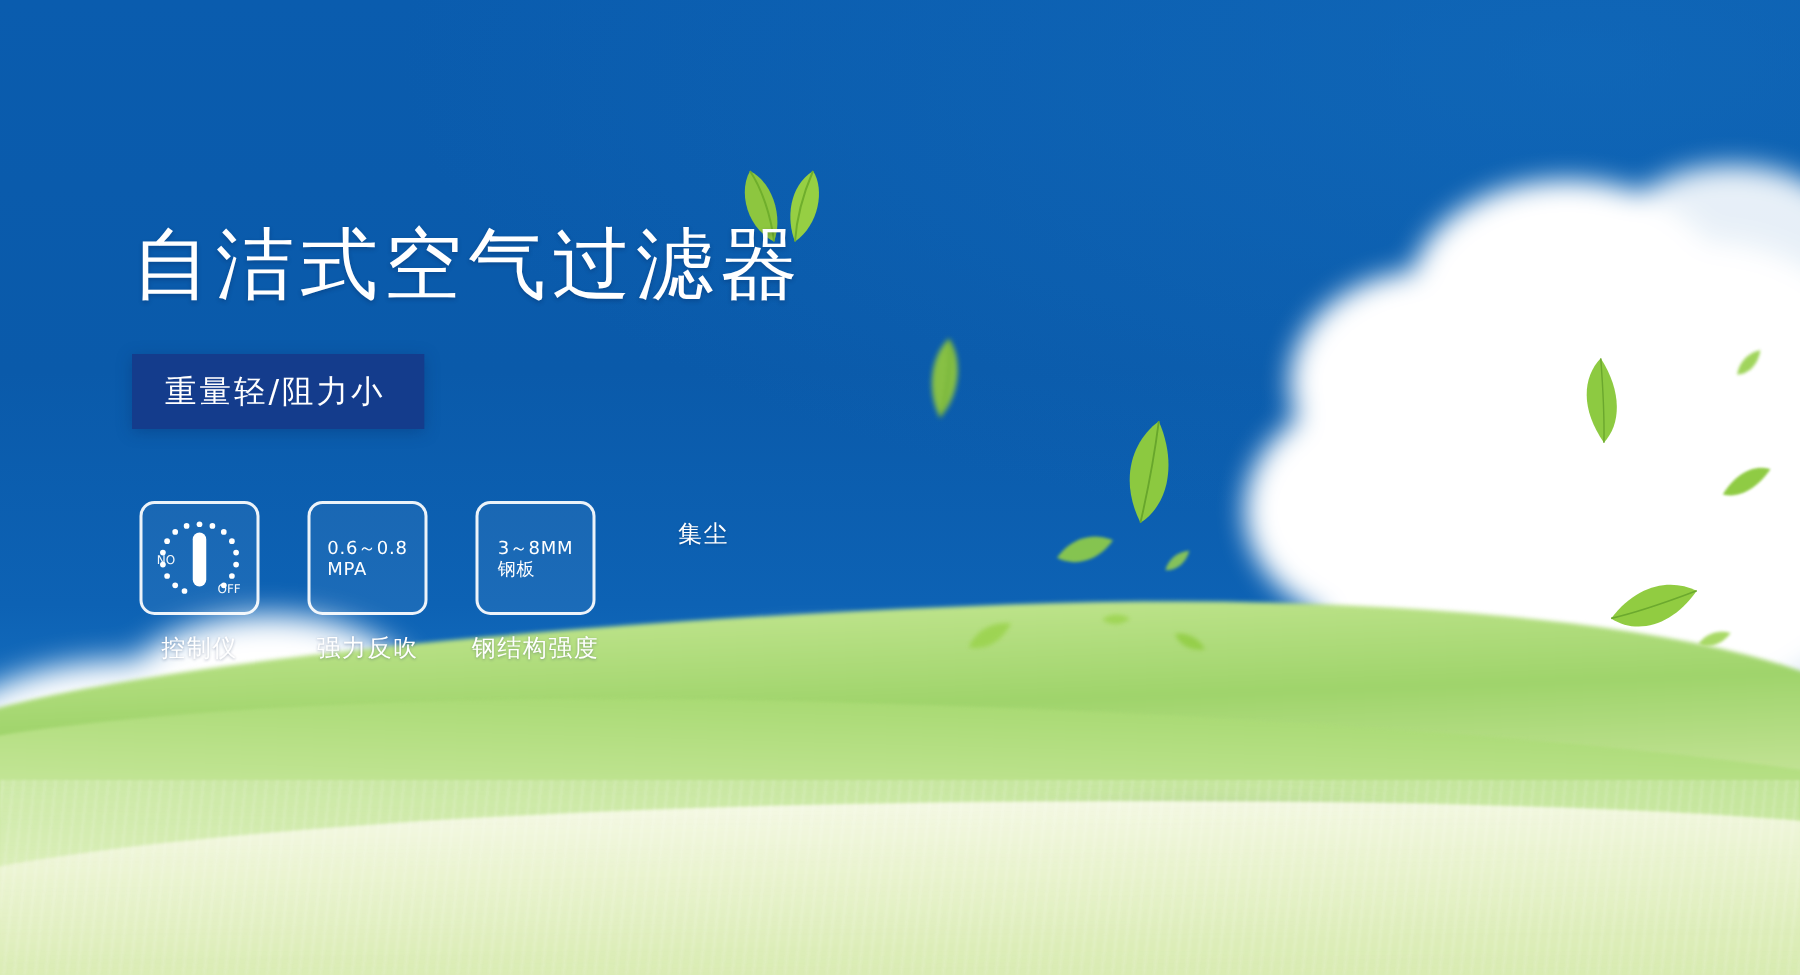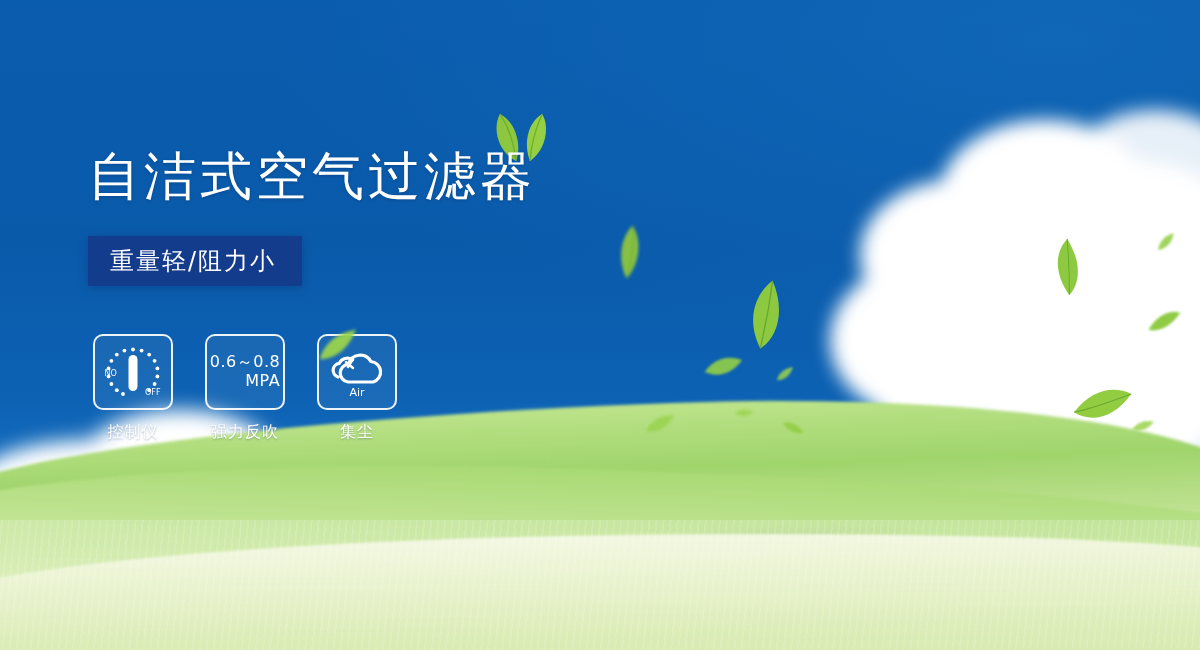--- a/index.html
+++ b/index.html
@@ -95,21 +95,21 @@
     text-shadow:0 1px 3px rgba(0,20,60,.25);
   }
 
   #sprout { position:absolute; left:470px; top:112px; width:70px; height:50px; }
 
   #tagline-bar {
     position:absolute; left:72px; top:236px; height:50px; display:flex; align-items:stretch;
     filter:drop-shadow(0 2px 5px rgba(0,25,70,.25));
   }
   #tagline-primary {
-    background:#143c8c; color:#ffffff; font-size:24px; letter-spacing:2px;
+    background:#143c8c; color:#ffffff; font-size:21px; letter-spacing:2px;
     display:flex; align-items:center; padding:0 26px 0 22px;
     font-family:"DejaVu Sans","Liberation Sans",sans-serif;
     clip-path:polygon(0 0, 100% 0, 100% 100%, 0 100%);
   }
   #tagline-secondary {
     background:#f4f8fb; color:#2f5fa8; font-size:21px; letter-spacing:2px;
     display:flex; align-items:center; padding:0 24px 0 30px;
     margin-left:-16px;
     font-family:"DejaVu Sans","Liberation Sans",sans-serif;
     clip-path:polygon(16px 0, 100% 0, 100% 100%, 0 100%);
@@ -117,21 +117,21 @@
 
   
   #features { position:absolute; left:72px; top:334px; display:flex; gap:22px; }
   .feature { width:90px; display:flex; flex-direction:column; align-items:center; }
   .feature-box {
     width:80px; height:76px; border:2px solid rgba(255,255,255,.92); border-radius:10px;
     display:flex; align-items:center; justify-content:center; position:relative;
     background:rgba(255,255,255,.06);
   }
   .feature-text {
-    color:#fff; text-align:right; line-height:1.18; font-size:16px; letter-spacing:.5px;
+    color:#fff; text-align:left; line-height:1.18; font-size:12px; letter-spacing:.5px;
     font-family:"DejaVu Sans","Liberation Sans",sans-serif;
   }
   .feature-label {
     margin-top:12px; color:#ffffff; font-size:16px; letter-spacing:1px; white-space:nowrap;
     font-family:"DejaVu Sans","Liberation Sans",sans-serif;
     text-shadow:0 1px 2px rgba(0,25,70,.3);
   }
   .feature-box svg { display:block; }
 </style>
 </head>
@@ -289,33 +289,29 @@
         <div class="feature-box">
           <div class="feature-text">
             <div>0.6～0.8</div>
             <div>MPA</div>
           </div>
         </div>
         <div class="feature-label">强力反吹</div>
       </div>
 
 
-
       <div class="feature">
         <div class="feature-box">
-          <div class="leaf" style="left:-4px; top:-4px; width:46px; height:26px; transform:rotate(-18deg); filter:blur(1.4px); opacity:.95;">
-            <svg viewBox="0 0 80 40">
-                <path d="M2 34 C18 8 48 0 78 4 C56 32 28 42 2 34 Z" fill="#9ad34c"></path>
-              </svg>
+          <div class="feature-text">
+            <div>3～8MM</div>
+            <div>钢板</div>
           </div>
-          <svg width="62" height="56" viewBox="0 0 62 56" style="position:relative;">
-            <path d="M22 38 a9 9 0 0 1 0.6 -17.9 a12 12 0 0 1 22.2 -2.6 a10.5 10.5 0 0 1 2.4 20.5 Z" fill="none" stroke="#ffffff" stroke-width="3.2" stroke-linejoin="round"></path>
-            <path d="M12 33 a7 7 0 0 1 1.2 -13.6 a9 9 0 0 1 13.4 -3.6" fill="none" stroke="#ffffff" stroke-width="3.2" stroke-linecap="round"></path>
-            <path d="M20 18 l7 6 M27 15 l-5 8" stroke="#ffffff" stroke-width="2.4" stroke-linecap="round"></path>
-            <text x="31" y="52" text-anchor="middle" font-family="DejaVu Sans, sans-serif" font-size="11" fill="#ffffff">Air</text>
-          </svg>
         </div>
+        <div class="feature-label">钢结构强度</div>
+      </div>
+
+      <div class="feature">
         <div class="feature-label">集尘</div>
       </div>
 
     </div>
   </div>
 </div>
 
 </body></html>

